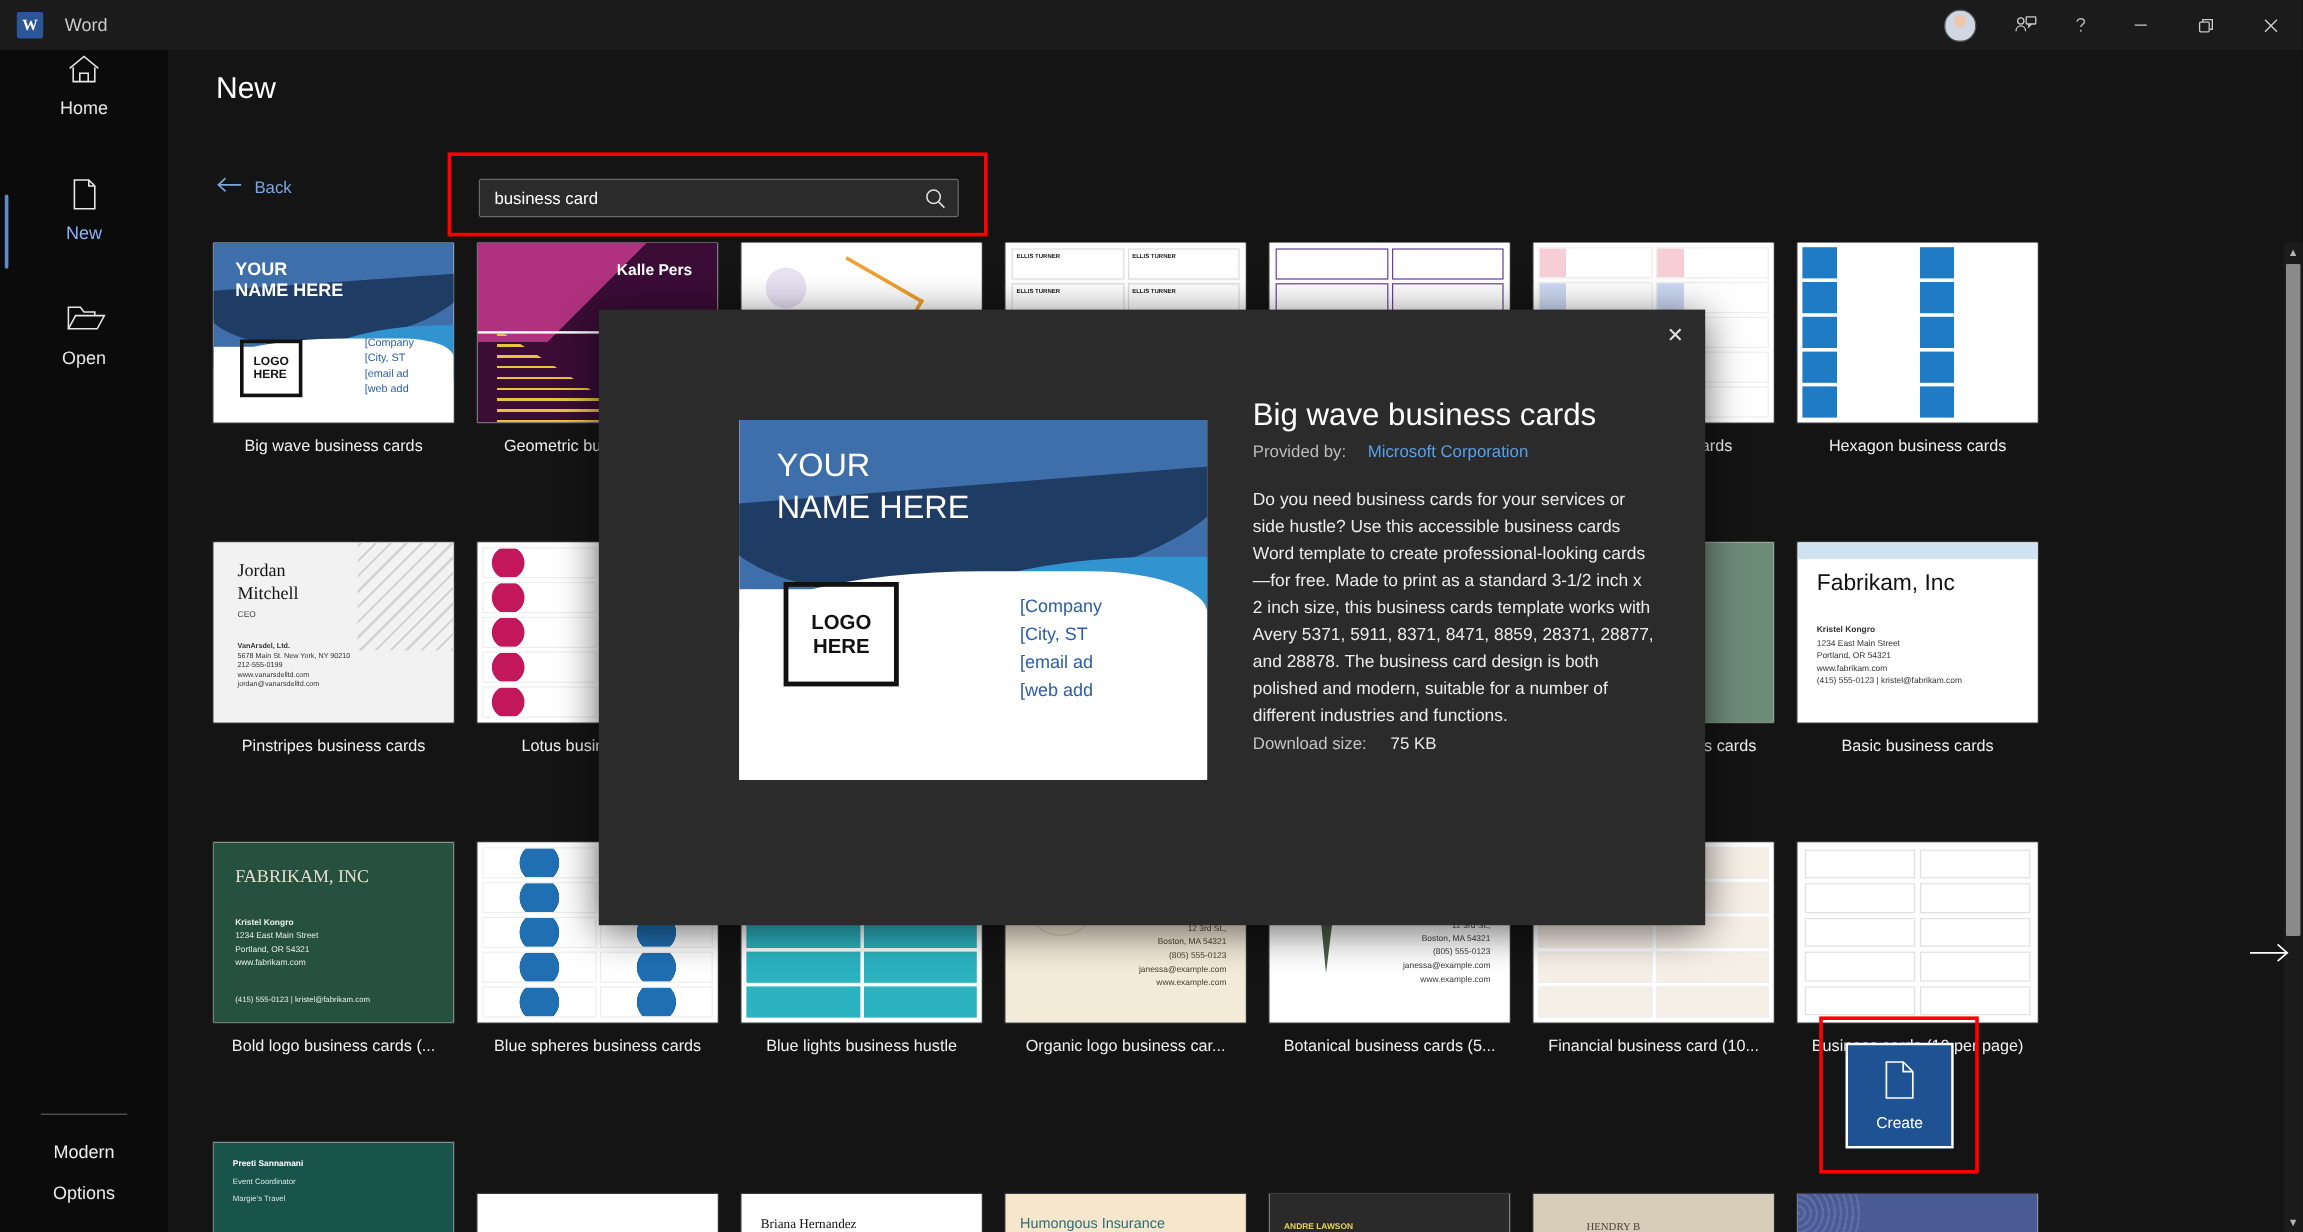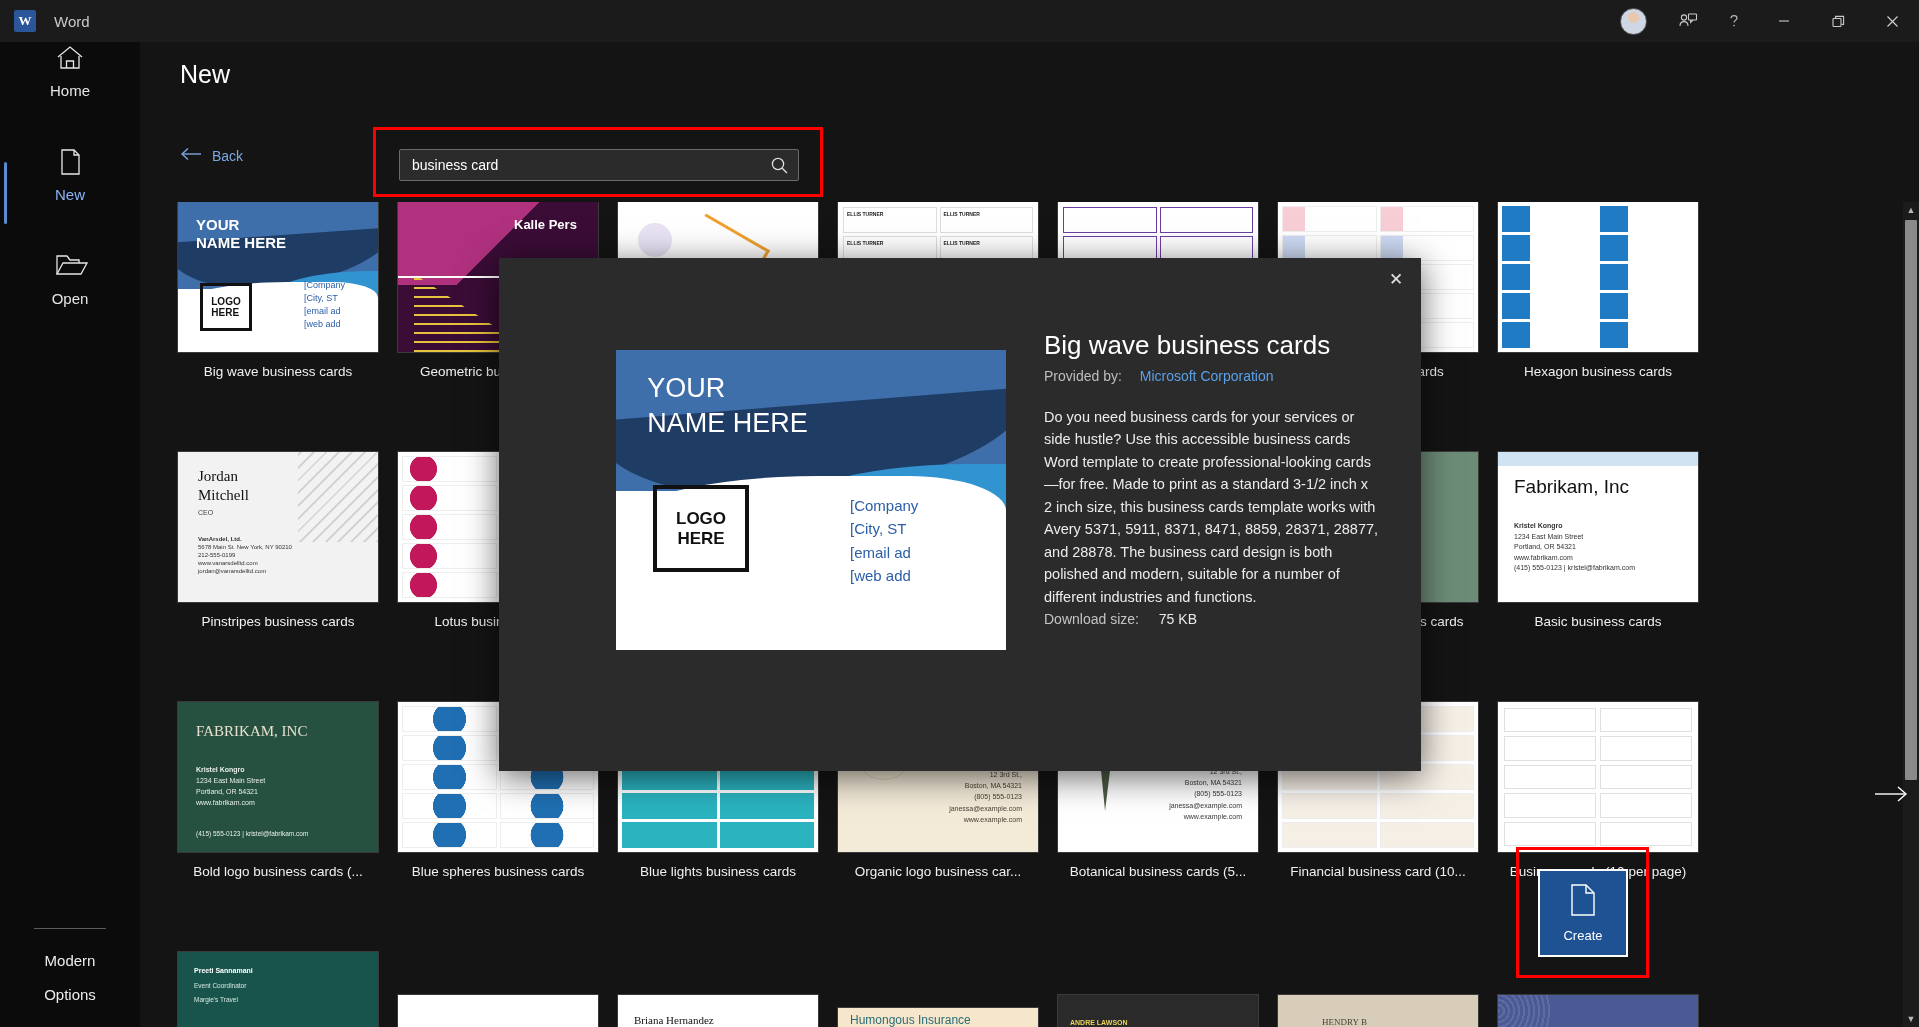--- a/index.html
+++ b/index.html
@@ -611,21 +611,21 @@
                   <div style="background:#2bb3c0;"></div>
               <div style="background:#2bb3c0;"></div>
                   <div style="background:#2bb3c0;"></div>
               <div style="background:#2bb3c0;"></div>
                   <div style="background:#2bb3c0;"></div>
               <div style="background:#2bb3c0;"></div>
                   <div style="background:#2bb3c0;"></div>
             </div>
           </div>
             </div>
-          <div class="cell-label">Blue lights business cards</div>
+          <div class="cell-label">Blue lights business hustle</div>
         </div>
 
         <div class="cell">
           <div class="thumb-wrap">
               <div class="thumb">
             <div style="position:absolute;inset:0;background:#f3ead8;"></div>
             <div style="position:absolute;left:8%;top:12%;width:60px;height:60px;border:1px solid #ddd3bb;border-radius:50%;"></div>
             <div class="tiny" style="right:8%;bottom:18%;font-size:7px;color:#4a4034;text-align:right;line-height:1.6;">12 3rd St.,<br>Boston, MA 54321<br>(805) 555-0123<br>janessa@example.com<br>www.example.com</div>
           </div>
             </div>
@@ -711,21 +711,21 @@
           <div class="thumb-wrap" style="height:75px;align-items:flex-end;">
             <div class="thumb" style="height:32px;">
               <div class="wcard"></div>
               <div class="tiny" style="left:8%;bottom:2%;color:#111;font-size:11px;font-family:'Liberation Serif',serif;">Briana Hernandez</div>
             </div>
           </div>
         </div>
 
         <div class="cell">
           <div class="thumb-wrap" style="height:75px;align-items:flex-end;">
-            <div class="thumb" style="height:19px;">
+            <div class="thumb" style="height:32px;">
               <div style="position:absolute;inset:0;background:#f6e6cb;"></div>
               <div class="tiny" style="left:6%;bottom:2%;color:#2a6d78;font-size:12px;">Humongous Insurance</div>
             </div>
           </div>
         </div>
 
         <div class="cell">
           <div class="thumb-wrap" style="height:75px;align-items:flex-end;">
             <div class="thumb" style="height:32px;">
               <div style="position:absolute;inset:0;background:#2a2a2a;"></div>

